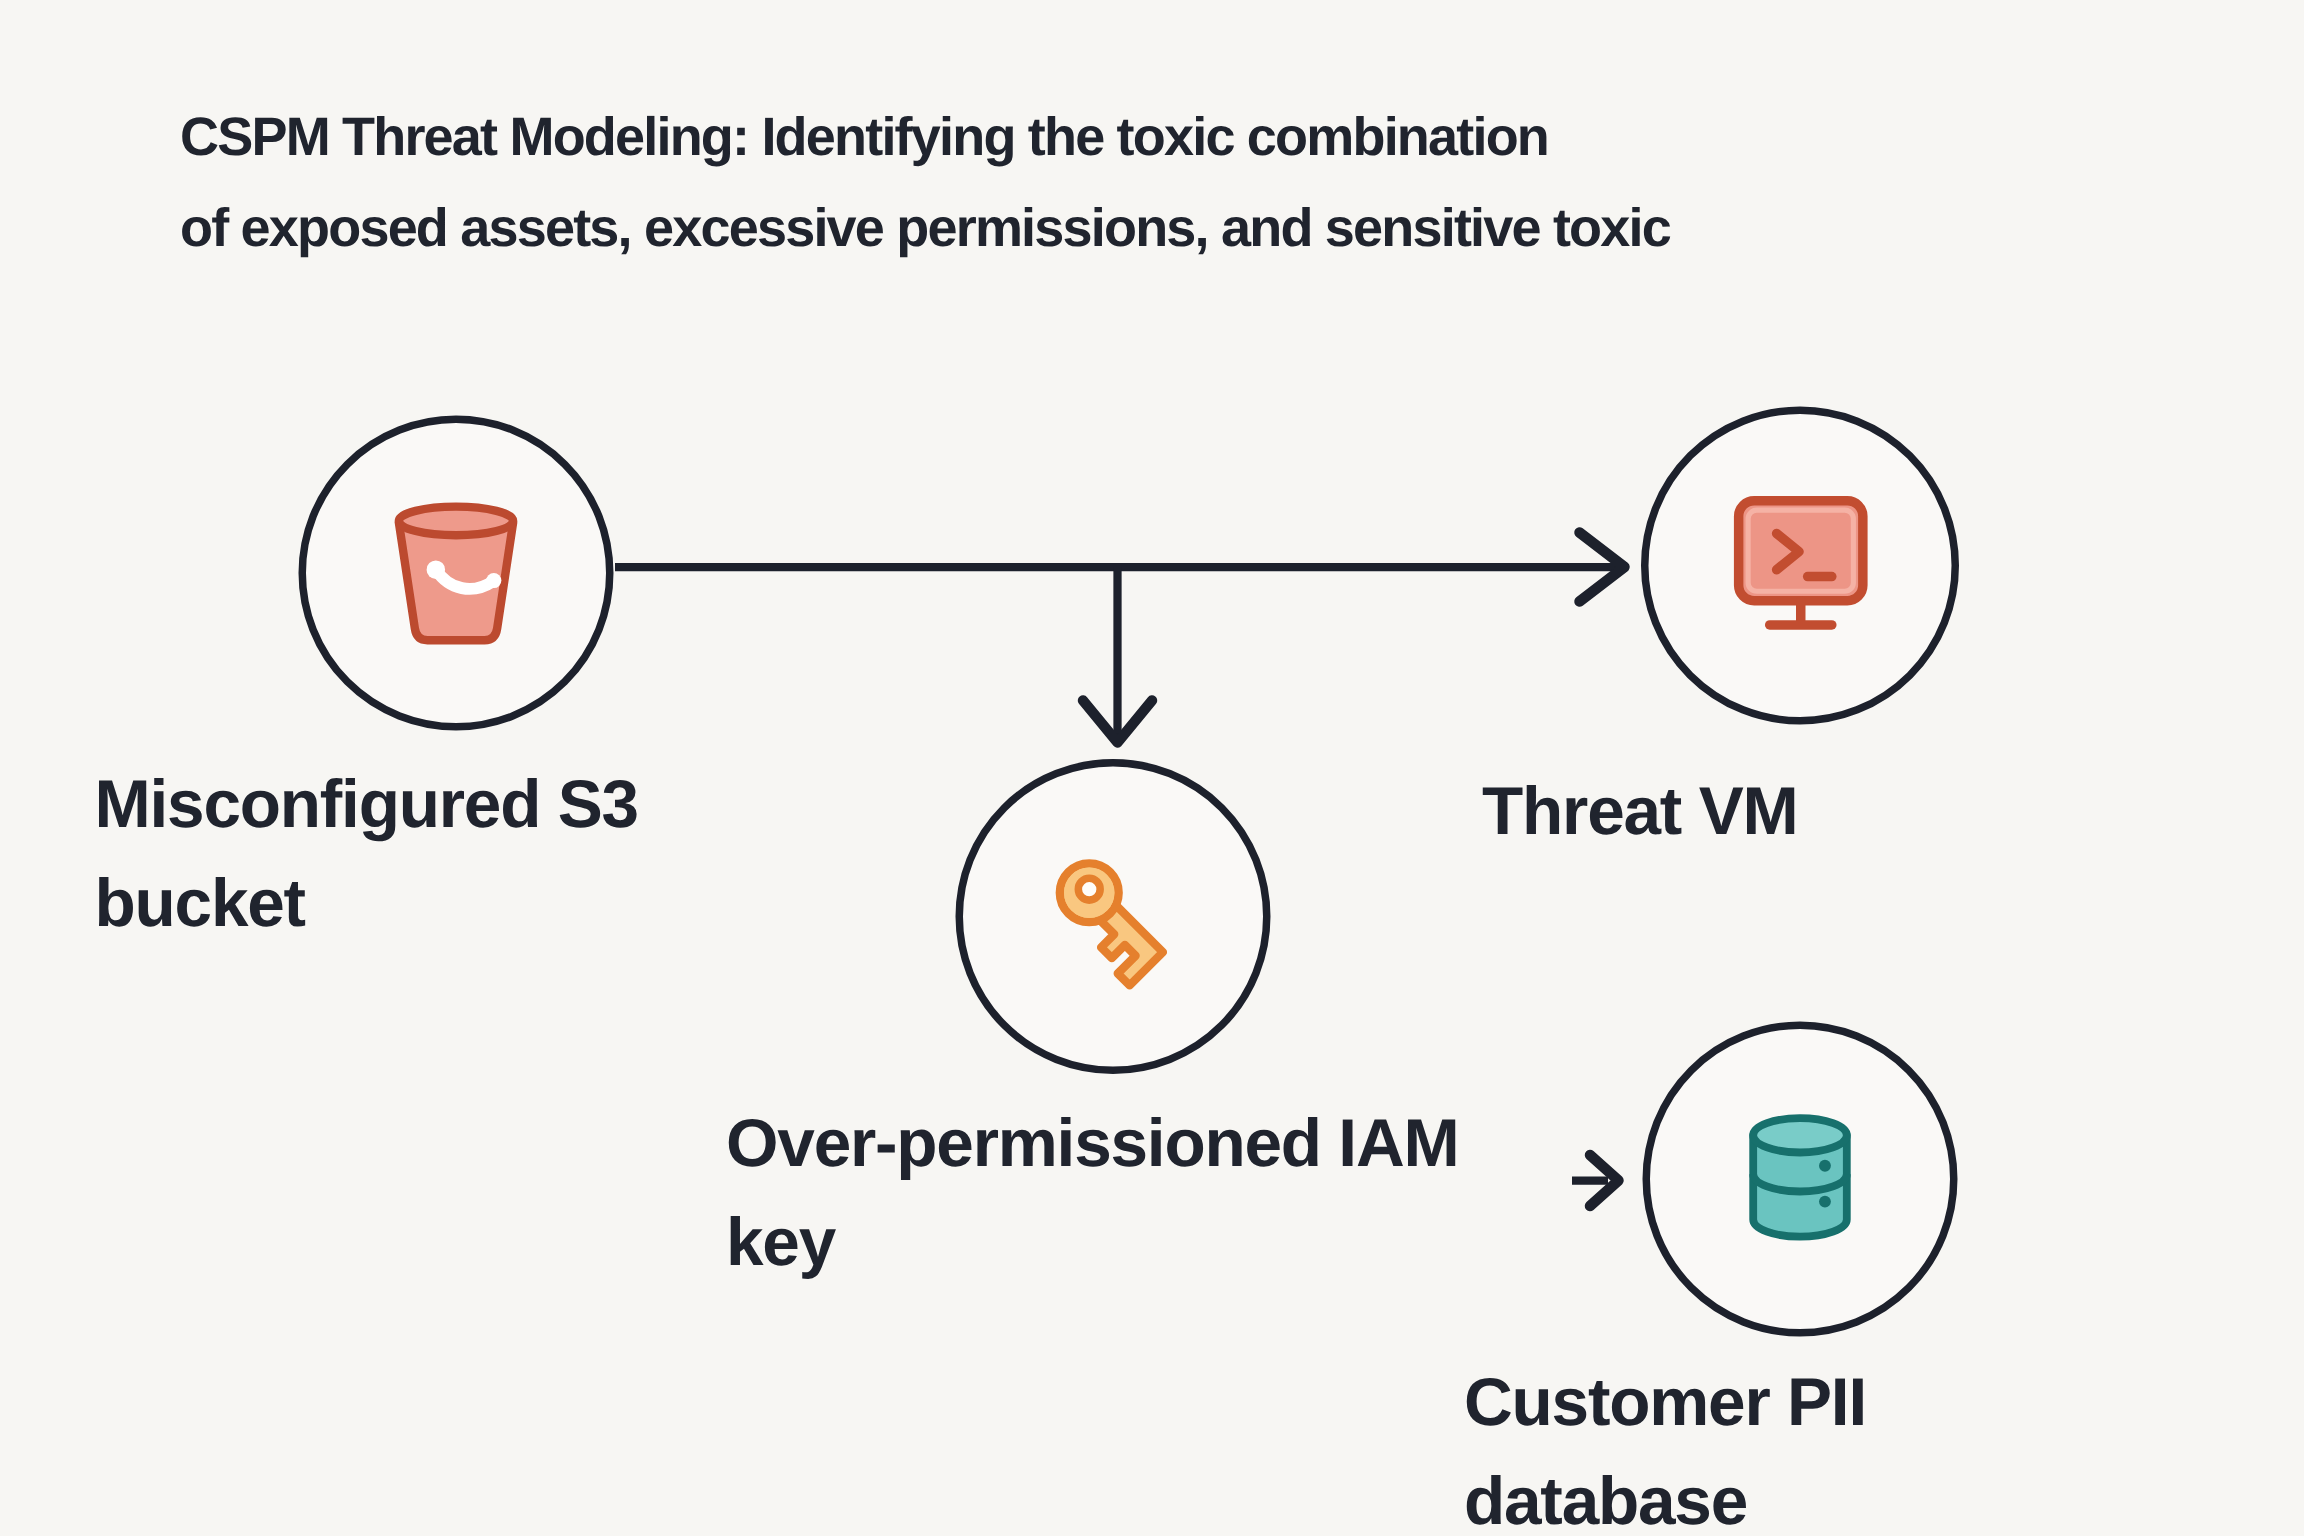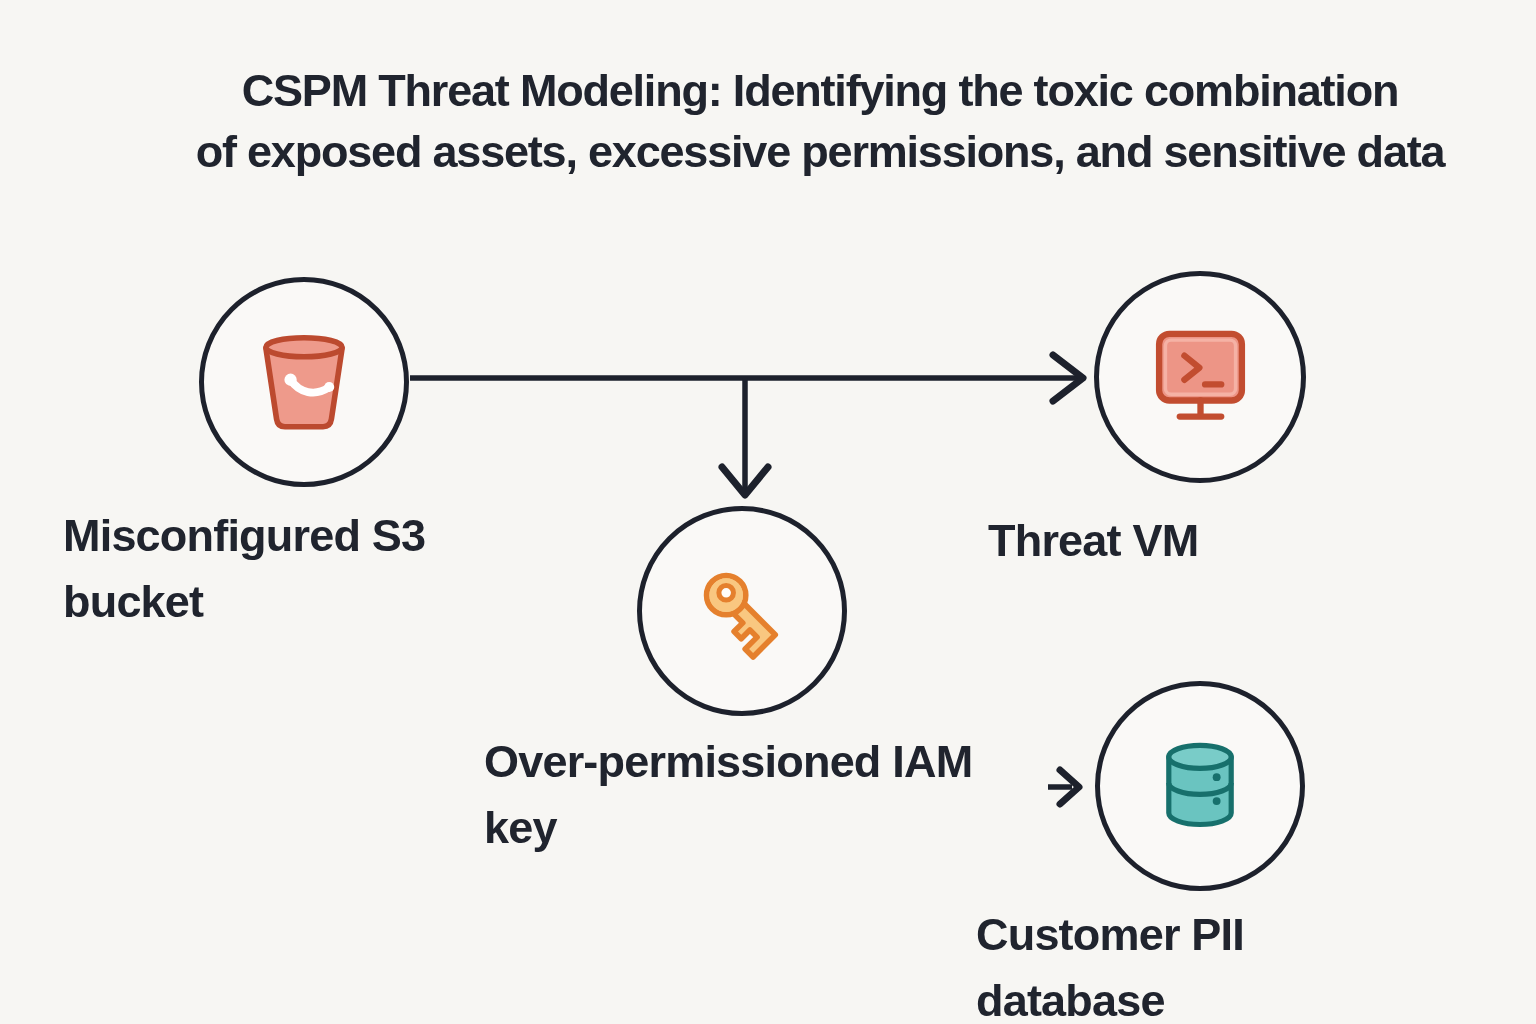--- a/index.html
+++ b/index.html
@@ -11,22 +11,22 @@
   }
   html,body{margin:0;padding:0;}
   .canvas{
     position:relative; width:1536px; height:1024px; overflow:hidden;
     background:var(--bg);
     font-family:"Liberation Sans", sans-serif;
     color:var(--text);
   }
   .title{
     position:absolute; left:120px; top:60px; width:1400px;
-    font-size:45px; font-weight:700; letter-spacing:-1.2px;
-    line-height:61px; color:var(--text);text-align:center;
+    font-size:36px; font-weight:700; letter-spacing:-1.2px;
+    line-height:61px; color:var(--text);
   }
   .title div{white-space:nowrap;}
   .arrow-layer{position:absolute; left:0; top:0;}
   .arrow-layer .shaft{stroke:var(--line); stroke-width:5.5; fill:none;}
   .arrow-layer .head{stroke:var(--line); stroke-width:7; fill:none;
     stroke-linecap:round; stroke-linejoin:round;}
   .node-circle{
     position:absolute; box-sizing:border-box; border-radius:50%;
     border:5px solid var(--line); background:var(--circle_bg);
     display:flex; align-items:center; justify-content:center;
@@ -51,21 +51,21 @@
   .db-line{fill:none; stroke:var(--db_stroke); stroke-width:5;}
   .db-dot{fill:var(--db_stroke);}
 </style>
 </head>
 <body>
 
 <div class="canvas">
 
   <div class="title">
     <div>CSPM Threat Modeling: Identifying the toxic combination</div>
-    <div>of exposed assets, excessive permissions, and sensitive data</div>
+    <div>of exposed assets, excessive permissions, and sensitive toxic</div>
   </div>
 
   <svg class="arrow-layer" width="1536" height="1024" viewBox="0 0 1536 1024">
 
     <g>
       <path class="shaft" d="M410 378 H1080"></path>
       <polyline class="head" points="1053,355 1083,378 1053,401"></polyline>
     </g>
 
     <g>

